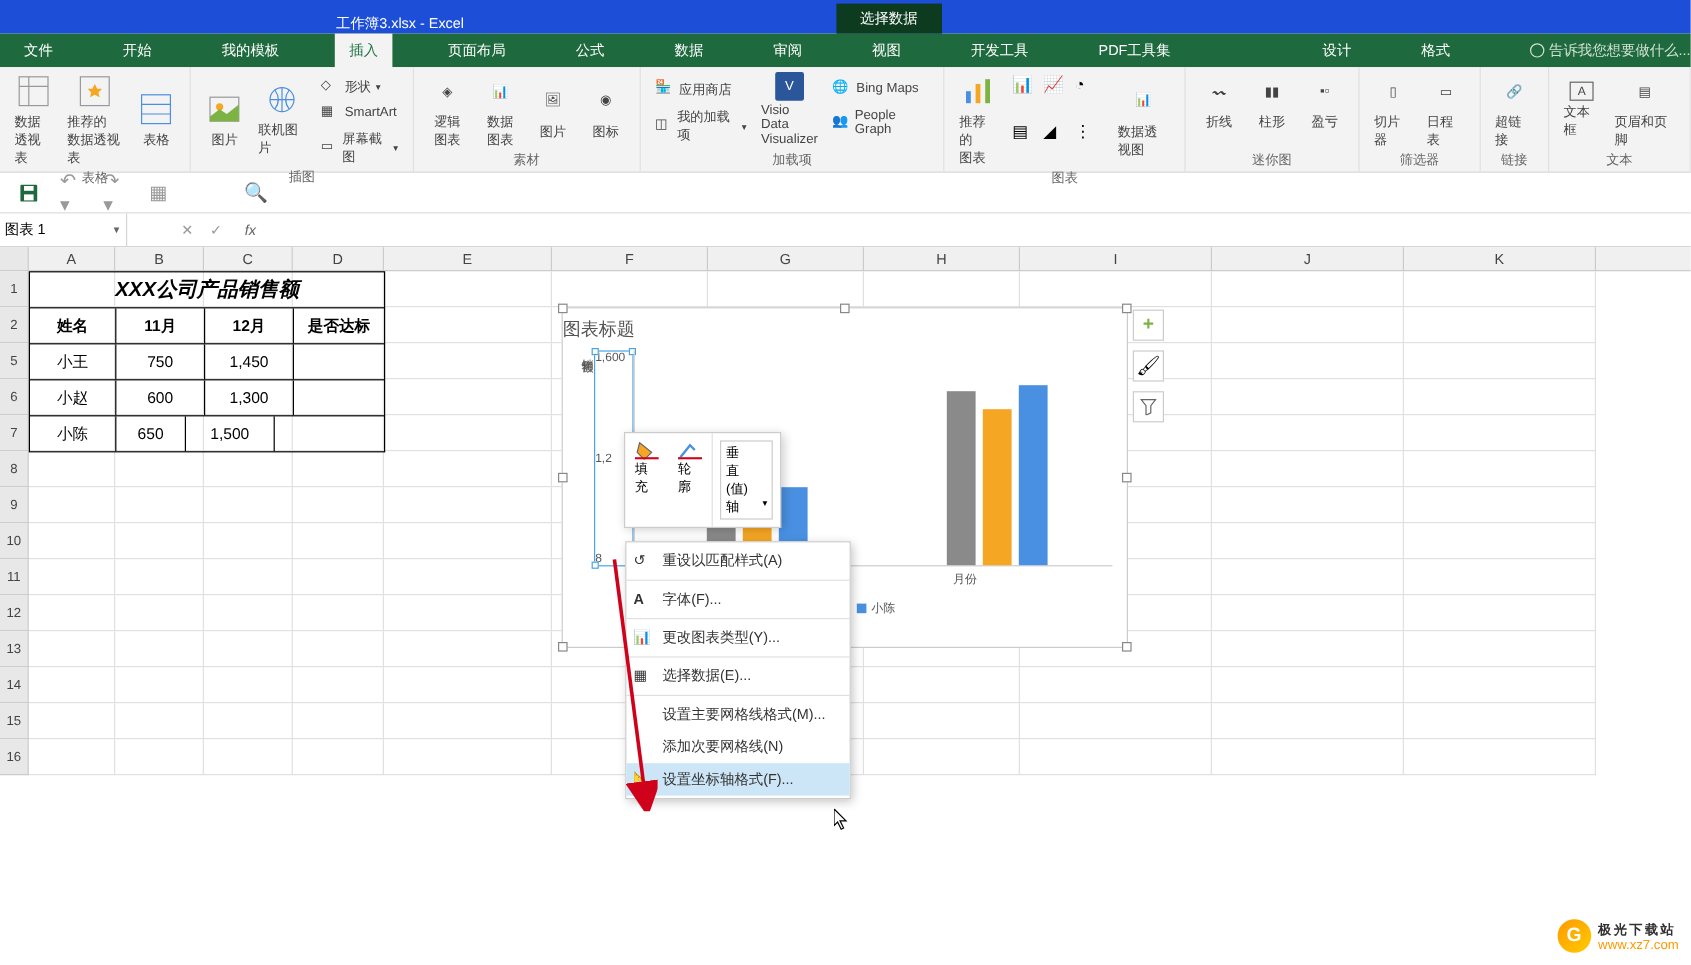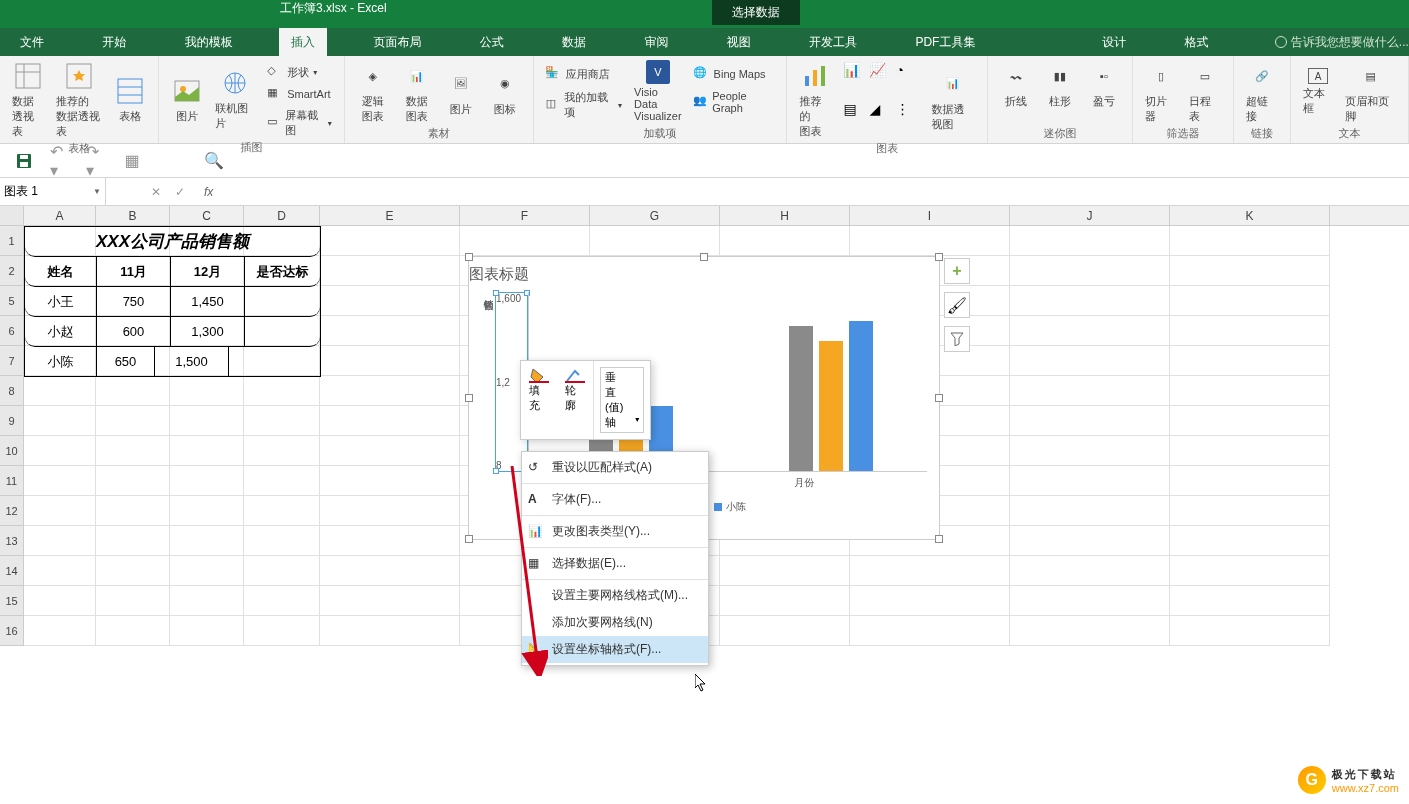--- a/index.html
+++ b/index.html
@@ -1,19 +1,19 @@
 <!DOCTYPE html>
 <html><head>
 <meta charset="utf-8">
 <style>
 * { margin: 0; padding: 0; box-sizing: border-box; font-family: "Microsoft YaHei", sans-serif; }
 body { background: #fff; overflow: hidden; width: 1409px; height: 804px; position: relative; }
 
 
-.titlebar { height: 28px; background: #15803d; display: flex; align-items: flex-start; gap: 15px; }
+.titlebar { height: 28px; background: #1d4ed8; display: flex; align-items: flex-end; }
 .titlebar-title { margin-left: 280px; color: #fff; font-size: 12px; }
 .chart-tools { margin-left: 310px; background: #0d3b1f; padding: 4px 20px; color: #fff; font-size: 12px; }
 
 
 .ribbon-tabs { height: 28px; background: #1e6a3e; display: flex; align-items: center; padding-left: 8px; justify-content: space-between; }
 .ribbon-tab { padding: 6px 12px; color: #fff; font-size: 12px; cursor: pointer; }
 .ribbon-tab.active { background: #f3f3f3; color: #217346; }
 .tell-me { color: #d0e0d0; font-size: 12px; margin-left: 20px; display: flex; align-items: center; }
 .tell-me-icon { width: 12px; height: 12px; border: 1px solid #d0e0d0; border-radius: 50%; margin-right: 4px; display: inline-block; }
 
@@ -48,21 +48,21 @@
 
 .grid { display: flex; }
 .row-headers { width: 24px; }
 .row-header { height: 30px; border-bottom: 1px solid #ccc; border-right: 1px solid #ccc; background: #e8e8e8; text-align: center; font-size: 11px; color: #444; display: flex; align-items: center; justify-content: center; }
 .cells { position: relative; }
 .cell-row { display: flex; height: 30px; }
 .cell { border-right: 1px solid #e0e0e0; border-bottom: 1px solid #e0e0e0; font-size: 12px; display: flex; align-items: center; justify-content: center; }
 
 
 .data-table { position: absolute; left: 0; top: 0; border: 1px solid #000; }
-.dt-row { display: flex; border-bottom: 1px solid #000; border-radius: 10px; }
+.dt-row { display: flex; border-bottom: 1px solid #000; }
 .dt-row:last-child { border-bottom: none; }
 .dt-cell { border-right: 1px solid #000; display: flex; align-items: center; justify-content: center; font-size: 13px; height: 29px; }
 .dt-cell:last-child { border-right: none; }
 .dt-title { width: 295px; justify-content: center; font-weight: bold; font-size: 17px; font-style: italic; }
 .dt-header { font-weight: bold; }
 
 
 .chart-container { position: absolute; left: 444px; top: 30px; width: 472px; height: 284px; background: #fff; border: 1px solid #ccc; }
 .chart-handle { position: absolute; width: 8px; height: 8px; background: #fff; border: 1px solid #888; }
 .chart-title { text-align: left; font-size: 15px; color: #555; padding: 8px 0; }

